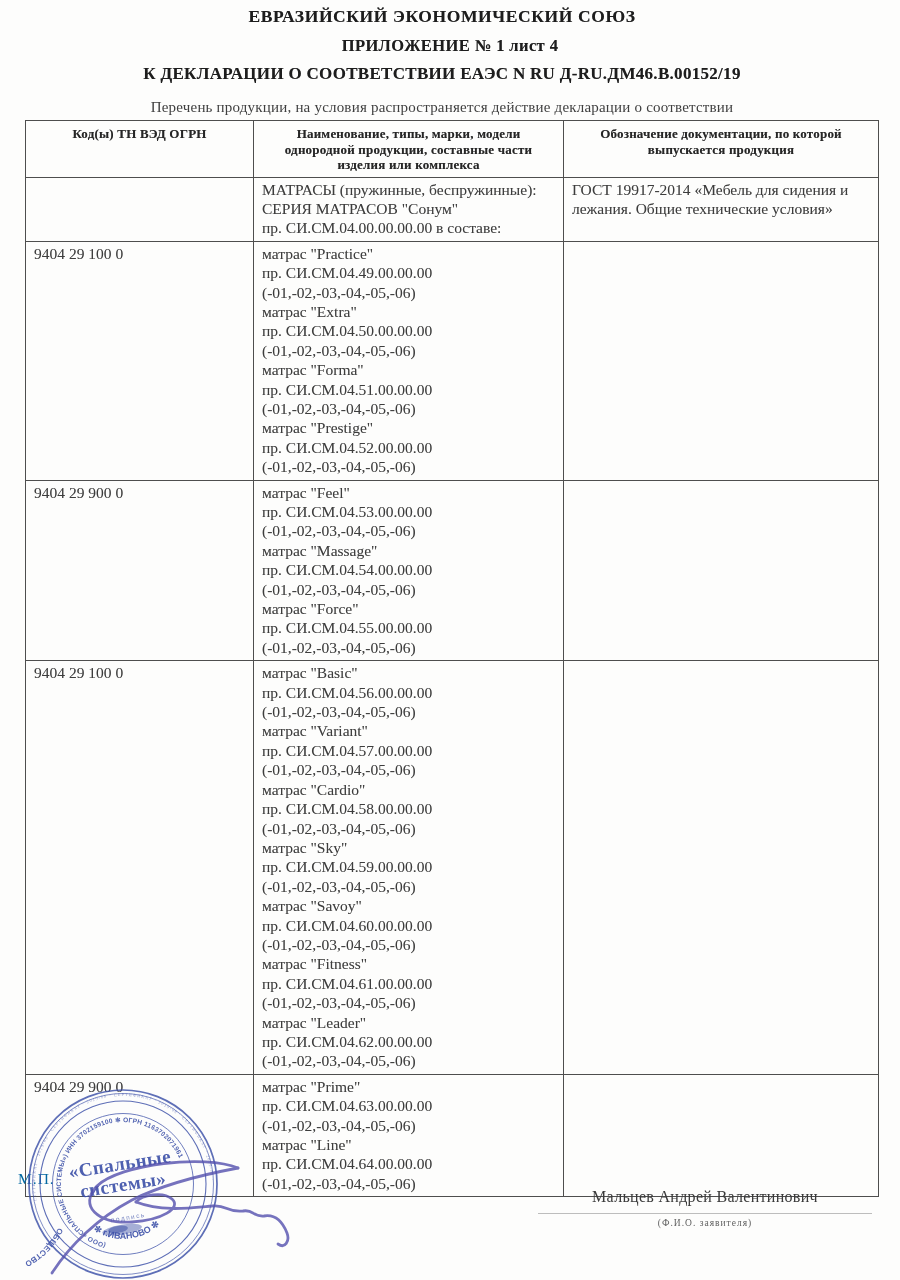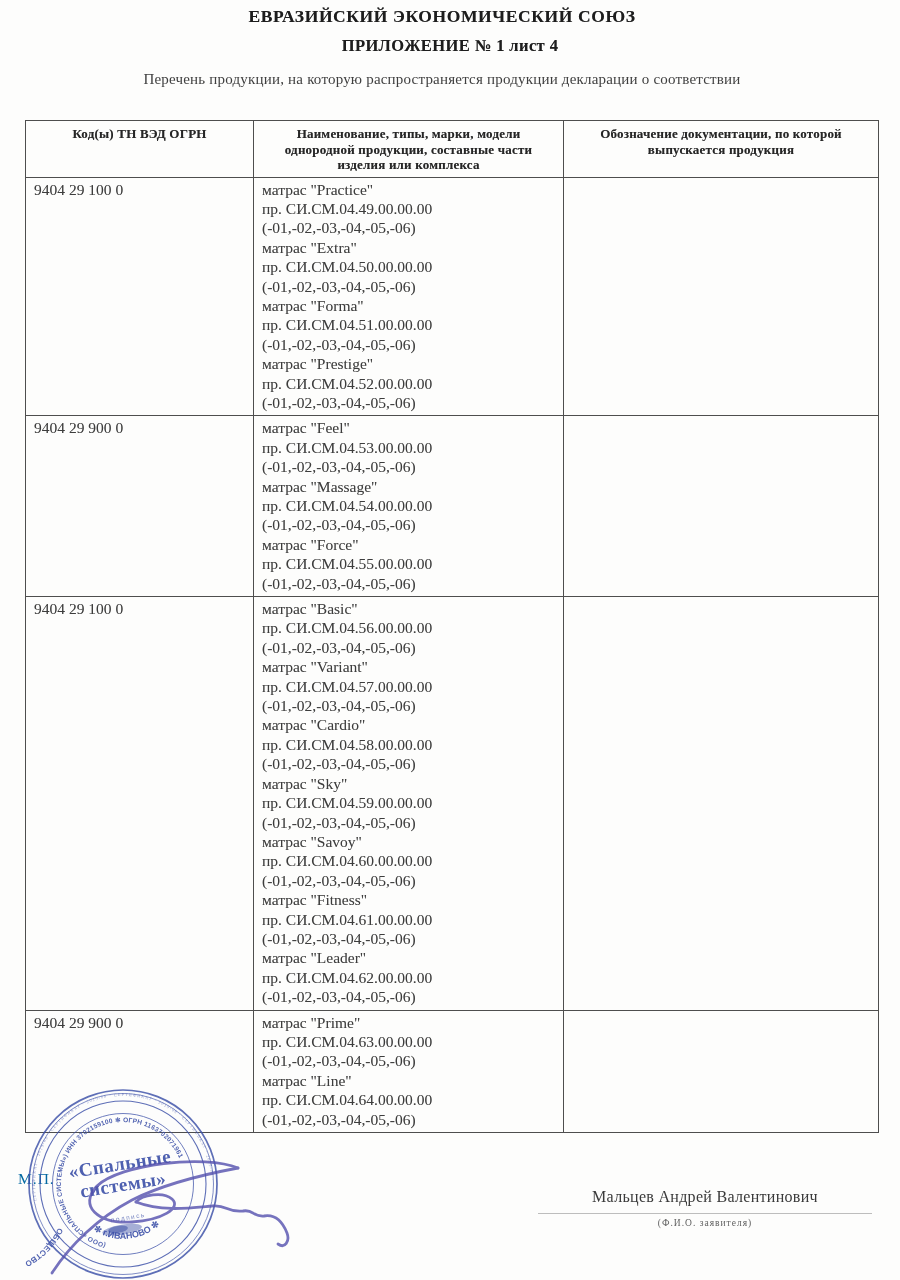--- a/index.html
+++ b/index.html
@@ -87,37 +87,45 @@
   .sig-svg   { position: absolute; left: 0px;  top: 1060px; z-index: 6; pointer-events: none; }
 </style>
 </head>
 <body>
 
 <div class="page">
 
   <div class="doc-head">
     <div class="t1">ЕВРАЗИЙСКИЙ ЭКОНОМИЧЕСКИЙ СОЮЗ</div>
     <div class="t2">ПРИЛОЖЕНИЕ № 1 лист 4</div>
-    <div class="subtitle">Перечень продукции, на которую распространяется продукции декларации о соответствии</div>
+    <div class="t3">К ДЕКЛАРАЦИИ О СООТВЕТСТВИИ ЕАЭС N RU Д-RU.ДМ46.В.00152/19</div>
+    <div class="subtitle">Перечень продукции, на условия распространяется действие декларации о соответствии</div>
   </div>
 
   <table class="products">
     <colgroup>
       <col style="width:228px">
         <col style="width:310px">
         <col style="width:315px">
     </colgroup>
     <thead>
       <tr>
         <th>Код(ы) ТН ВЭД ОГРН</th>
         <th>Наименование, типы, марки, модели однородной продукции, составные части изделия или комплекса</th>
         <th>Обозначение документации, по которой выпускается продукция</th>
       </tr>
     </thead>
     <tbody>
+      <tr>
+        <td class="code-col"></td>
+        <td>МАТРАСЫ (пружинные, беспружинные):
+СЕРИЯ МАТРАСОВ "Сонум"
+пр. СИ.СМ.04.00.00.00.00 в составе:</td>
+        <td class="docs-col">ГОСТ 19917-2014 «Мебель для сидения и лежания. Общие технические условия»</td>
+      </tr>
       <tr>
         <td class="code-col">9404 29 100 0</td>
         <td>матрас "Practice"
 пр. СИ.СМ.04.49.00.00.00
 (-01,-02,-03,-04,-05,-06)
 матрас "Extra"
 пр. СИ.СМ.04.50.00.00.00
 (-01,-02,-03,-04,-05,-06)
 матрас "Forma"
 пр. СИ.СМ.04.51.00.00.00

